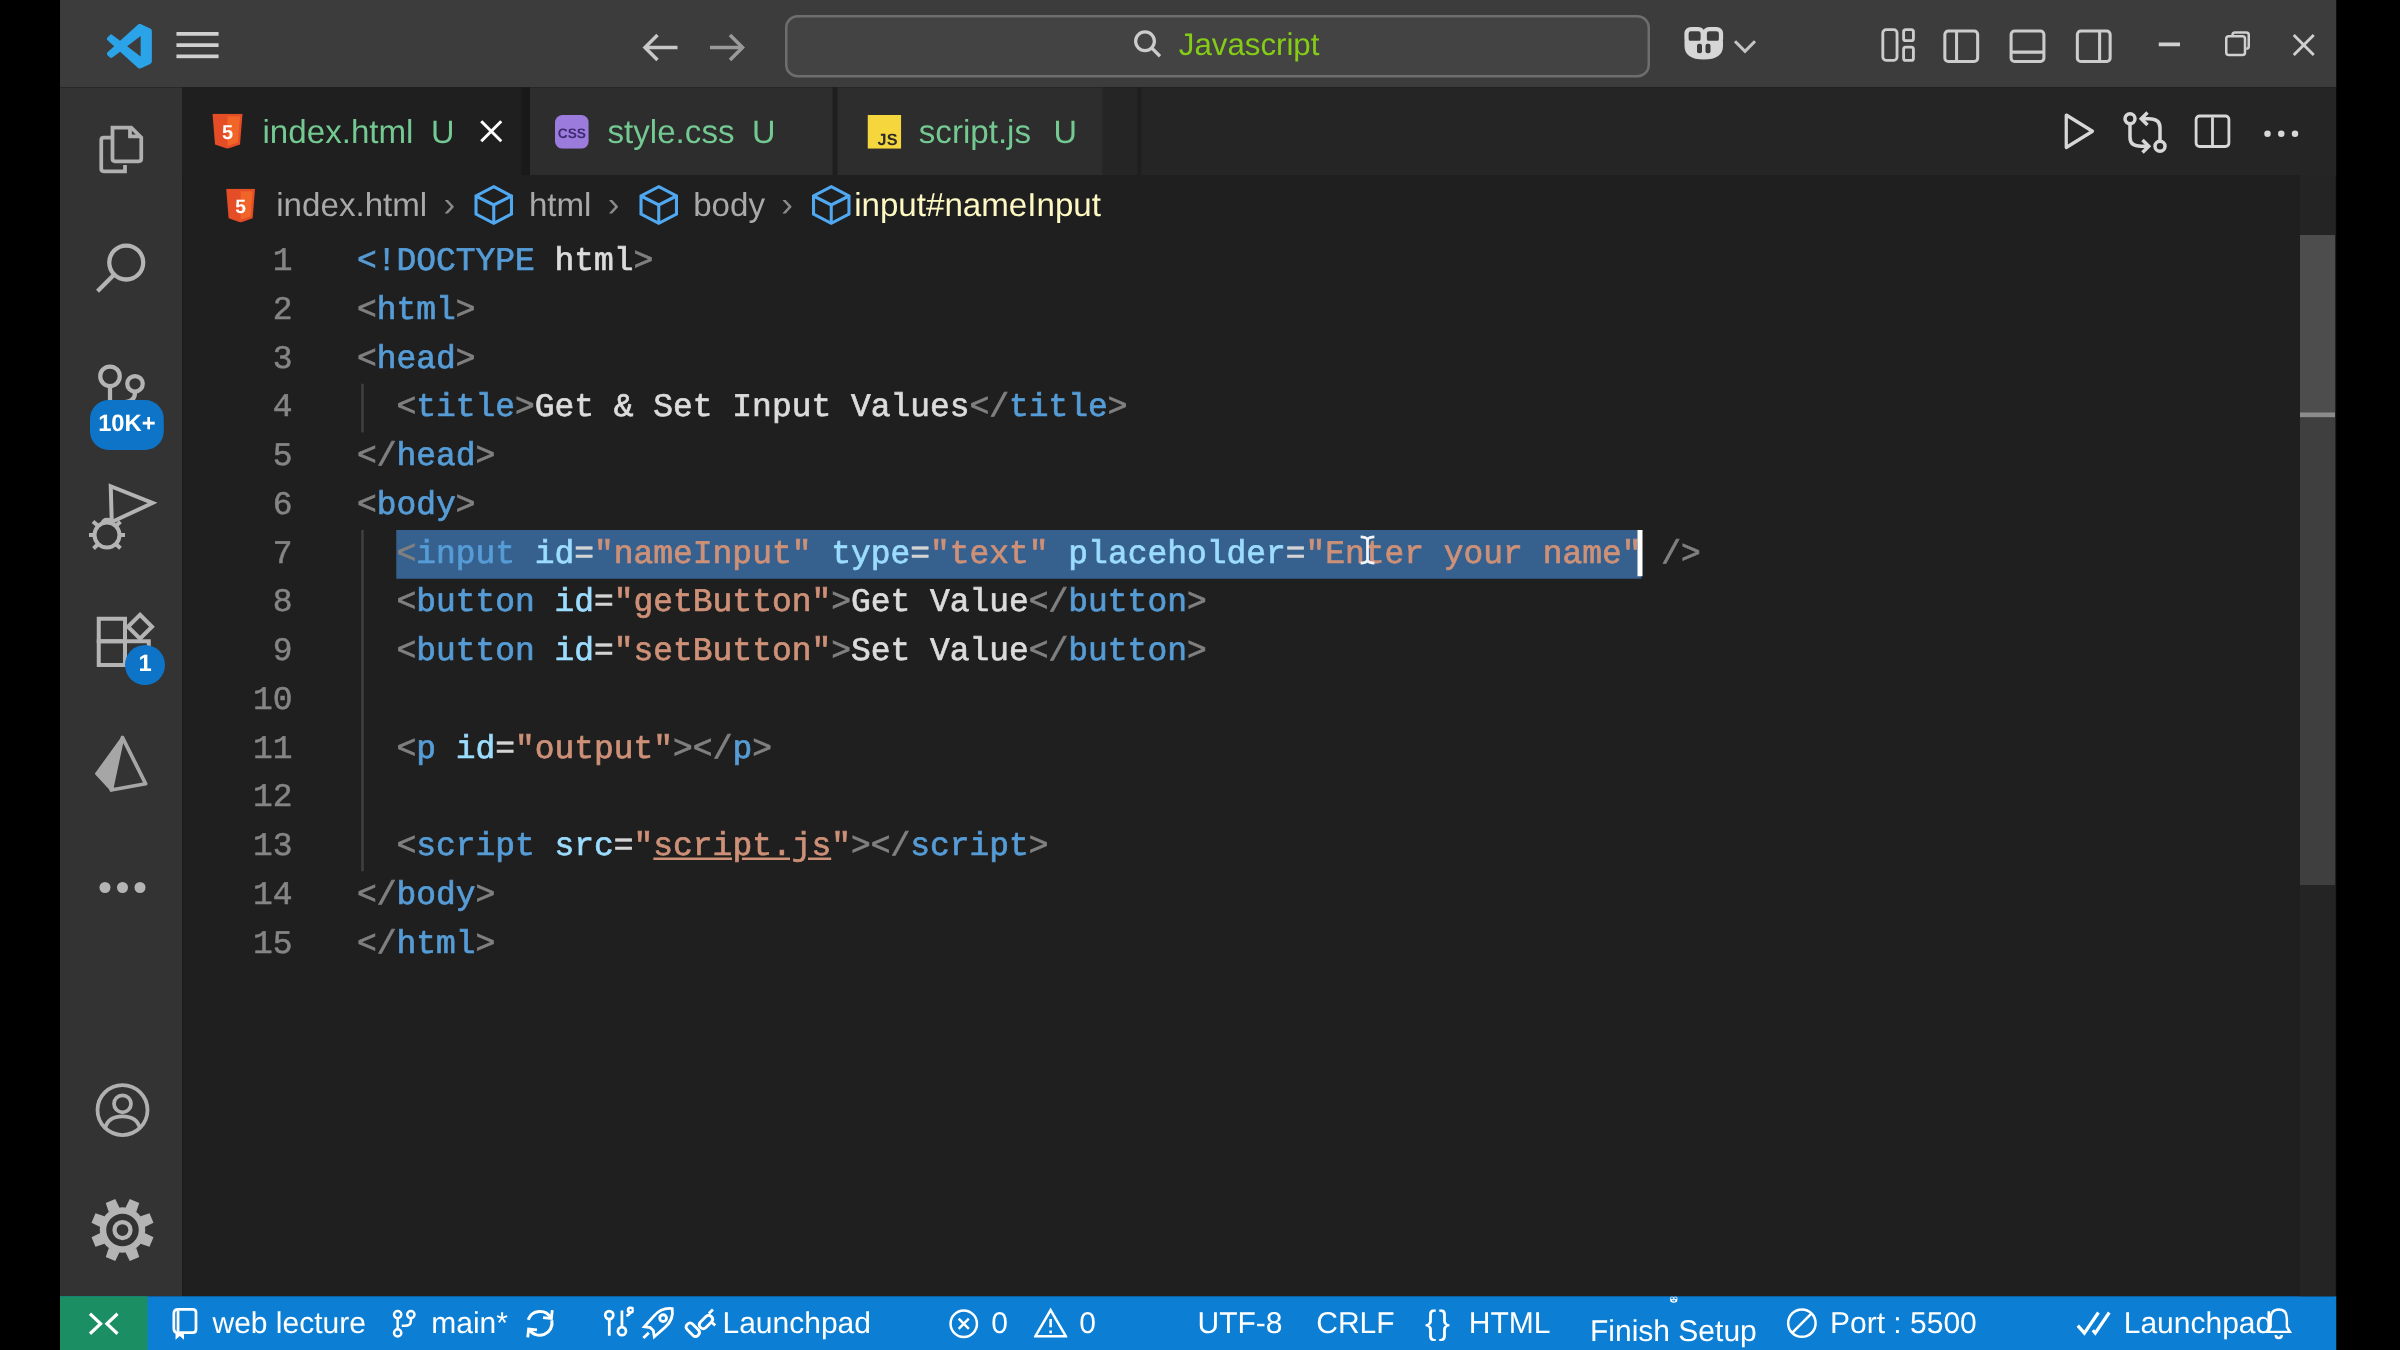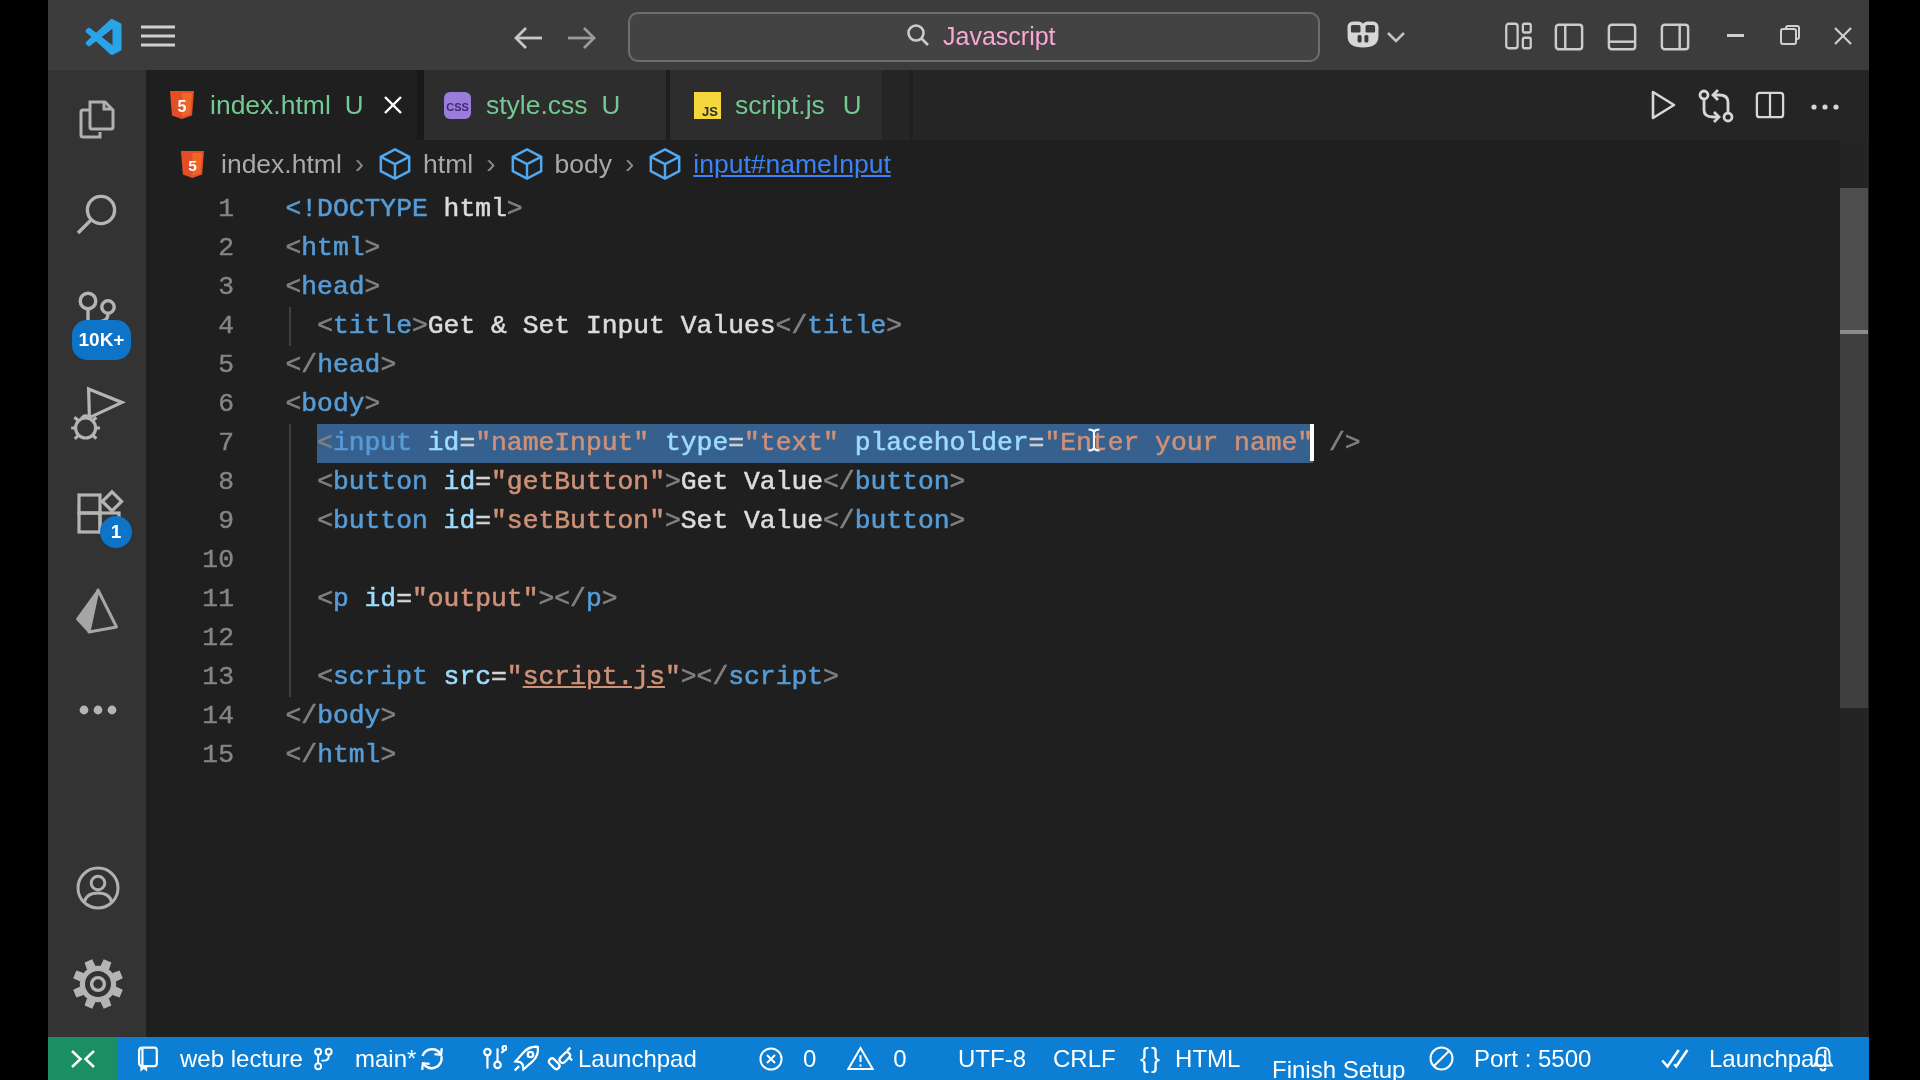--- a/index.html
+++ b/index.html
@@ -16,21 +16,21 @@
   .tab { position:absolute; top:70px; height:70px; display:flex; align-items:center; }
   .tab .lbl { font-size:26.5px; color:#73c991; }
   .tab .u { font-size:26px; color:#73c991; margin-left:14px; }
 
   
   #code { -webkit-text-stroke:0.55px currentColor; left:285.5px; top:189.5px; font-family:"Liberation Mono", monospace; font-size:26.35px; line-height:39px; white-space:pre; color:#d4d4d4; }
   #lnums { -webkit-text-stroke:0.4px currentColor; left:150px; top:189.5px; width:84px; text-align:right; font-family:"Liberation Mono", monospace; font-size:26.35px; line-height:39px; color:#858585; white-space:pre; }
   .tag { color:#569cd6; } .pun { color:#808080; } .att { color:#9cdcfe; } .str { color:#ce9178; } .txt { color:#dcdcdc; }
 
   
-  .sitem { position:absolute; top:1037px; height:43px; display:flex; align-items:center; color:#fff; font-size:24px; gap:19px; }
+  .sitem { position:absolute; top:1037px; height:43px; display:flex; align-items:center; color:#fff; font-size:24px; gap:9px; }
 </style>
 </head>
 <body>
   <div class="abs" id="titlebar"></div>
   <div class="abs" id="tabbar"></div>
   <div class="abs" id="actbar"></div>
   <div class="abs" id="editor"></div>
   <div class="abs" id="statusbar"></div>
 
   <svg class="abs" id="vslogo" style="left:83px;top:19px" width="41" height="36" viewBox="0 0 100 100">
@@ -55,21 +55,21 @@
       <path d="M1 14 H27"></path>
       <path d="M17 4 L27 14 L17 24"></path>
     </g>
   </svg>
 
   <div class="abs" style="left:628px;top:12px;width:692px;height:50px;background:#434343;border:2px solid #6e6e6e;border-radius:10px;"></div>
   <svg class="abs" style="left:905px;top:22px" width="26" height="26" viewBox="0 0 26 26">
     <circle cx="11" cy="11" r="7.5" stroke="#cccccc" stroke-width="2.6" fill="none"></circle>
     <line x1="16.5" y1="16.5" x2="23" y2="23" stroke="#cccccc" stroke-width="2.6"></line>
   </svg>
-  <div class="abs" style="left:943px;top:22px;font-size:25px;color:#f9a8d4;">Javascript</div>
+  <div class="abs" style="left:943px;top:22px;font-size:25px;color:#84cc16;">Javascript</div>
 
   <svg class="abs" style="left:1345px;top:20px" width="36" height="32" viewBox="0 0 36 32">
     <g fill="none" stroke="#d6d6d6" stroke-width="3.4">
       <rect x="4.2" y="3.2" width="13" height="11.6" rx="3.6"></rect>
       <rect x="18.8" y="3.2" width="13" height="11.6" rx="3.6"></rect>
     </g>
     <path fill="#d6d6d6" d="M2.6 12.5 L33.4 12.5 L33.4 16.5 Q33.4 27.5 18 27.5 Q2.6 27.5 2.6 16.5 Z"></path>
     <rect x="12.6" y="15" width="4" height="7.6" rx="1.6" fill="#3a3a3a"></rect>
     <rect x="19.4" y="15" width="4" height="7.6" rx="1.6" fill="#3a3a3a"></rect>
   </svg>
@@ -198,21 +198,21 @@
       </g>
     </svg>
     <span style="margin-left:10px">body</span>
     <span style="margin:0 13px;color:#8a8a8a;font-size:28px;">›</span>
     <svg class="cube" width="36" height="36" viewBox="0 0 16 16">
       <g fill="none" stroke="#4fa8f0" stroke-width="1.1">
         <path d="M8 1.5 L14.3 4.8 L14.3 11.2 L8 14.5 L1.7 11.2 L1.7 4.8 Z"></path>
         <path d="M1.7 4.8 L8 8 L14.3 4.8 M8 8 L8 14.5"></path>
       </g>
     </svg>
-    <span style="margin-left:10px;color:#3b82f6;text-decoration:underline;">input#nameInput</span>
+    <span style="margin-left:0;color:#fef9c3;">input#nameInput</span>
   </div>
 
   <div class="abs" style="left:317px;top:423.5px;width:996px;height:39px;background:#36618f;"></div>
 
   <div class="abs" style="left:288.5px;top:306.5px;width:2px;height:39px;background:#404040;"></div>
   <div class="abs" style="left:288.5px;top:423.5px;width:2px;height:273px;background:#404040;"></div>
 
   <div class="abs" id="lnums">  1
   2
   3

